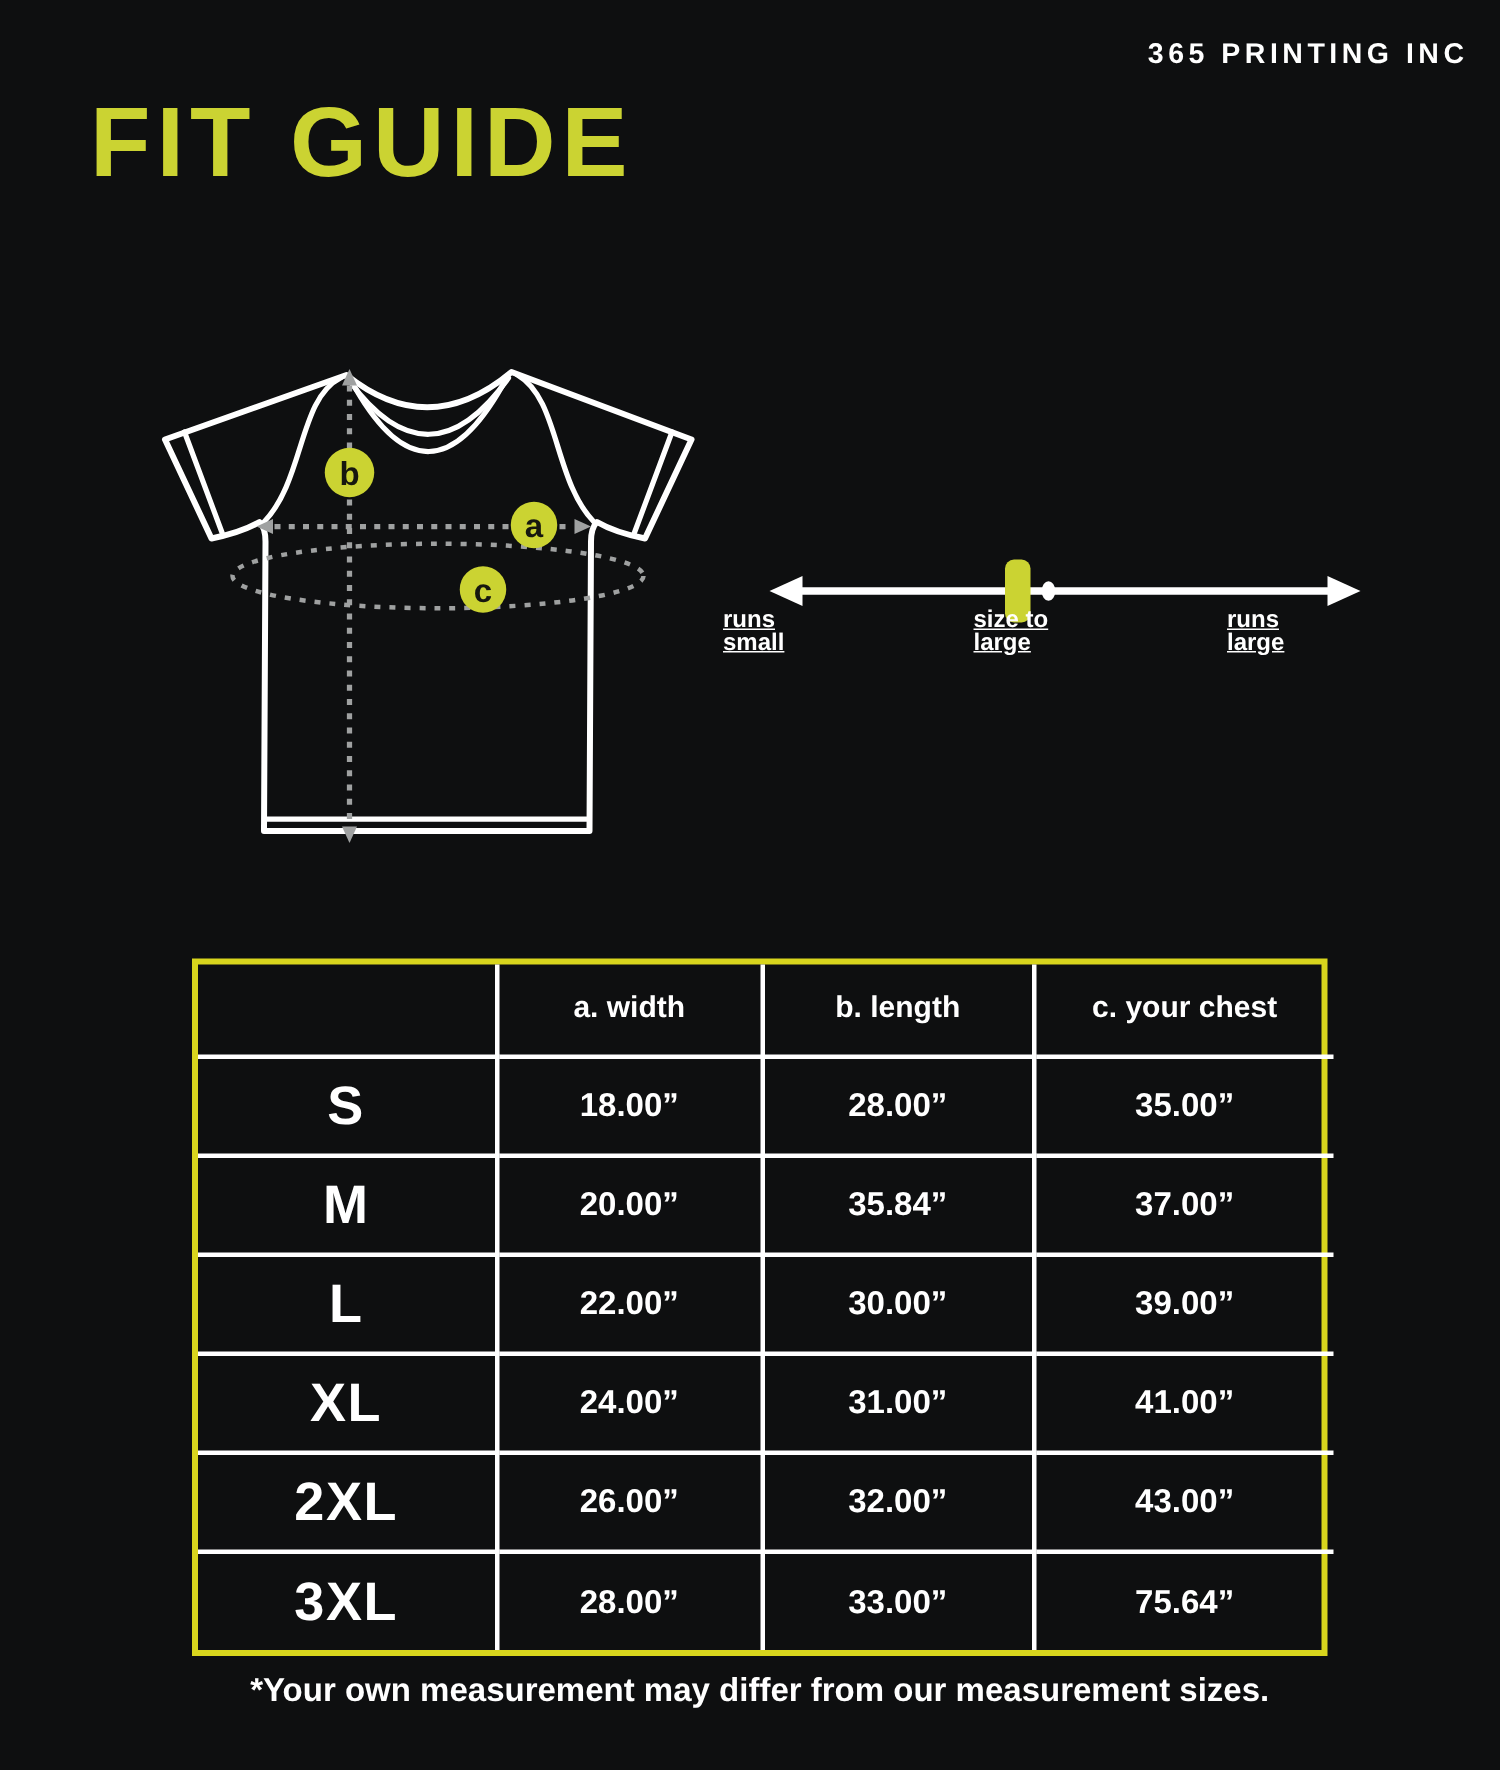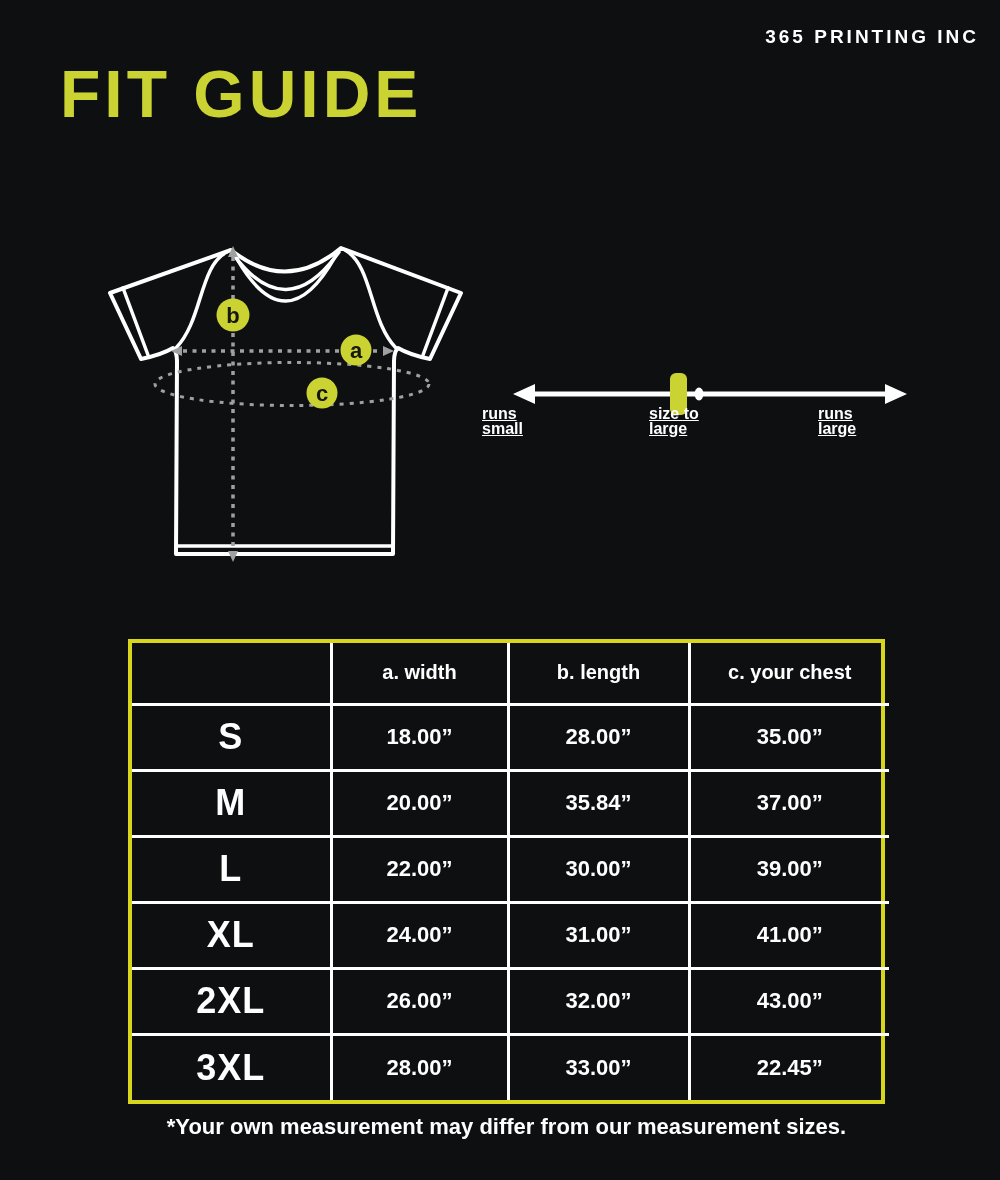--- a/index.html
+++ b/index.html
@@ -212,19 +212,19 @@
       <tr>
         <td class="size-cell">2XL</td>
         <td class="val-cell">26.00”</td>
         <td class="val-cell">32.00”</td>
         <td class="val-cell">43.00”</td>
       </tr>
       <tr>
         <td class="size-cell">3XL</td>
         <td class="val-cell">28.00”</td>
         <td class="val-cell">33.00”</td>
-        <td class="val-cell">22.45”</td>
+        <td class="val-cell">75.64”</td>
       </tr>
     </tbody>
   </table>
 </div>
 
 <div class="abs footnote">*Your own measurement may differ from our measurement sizes.</div>
 
 </body></html>

